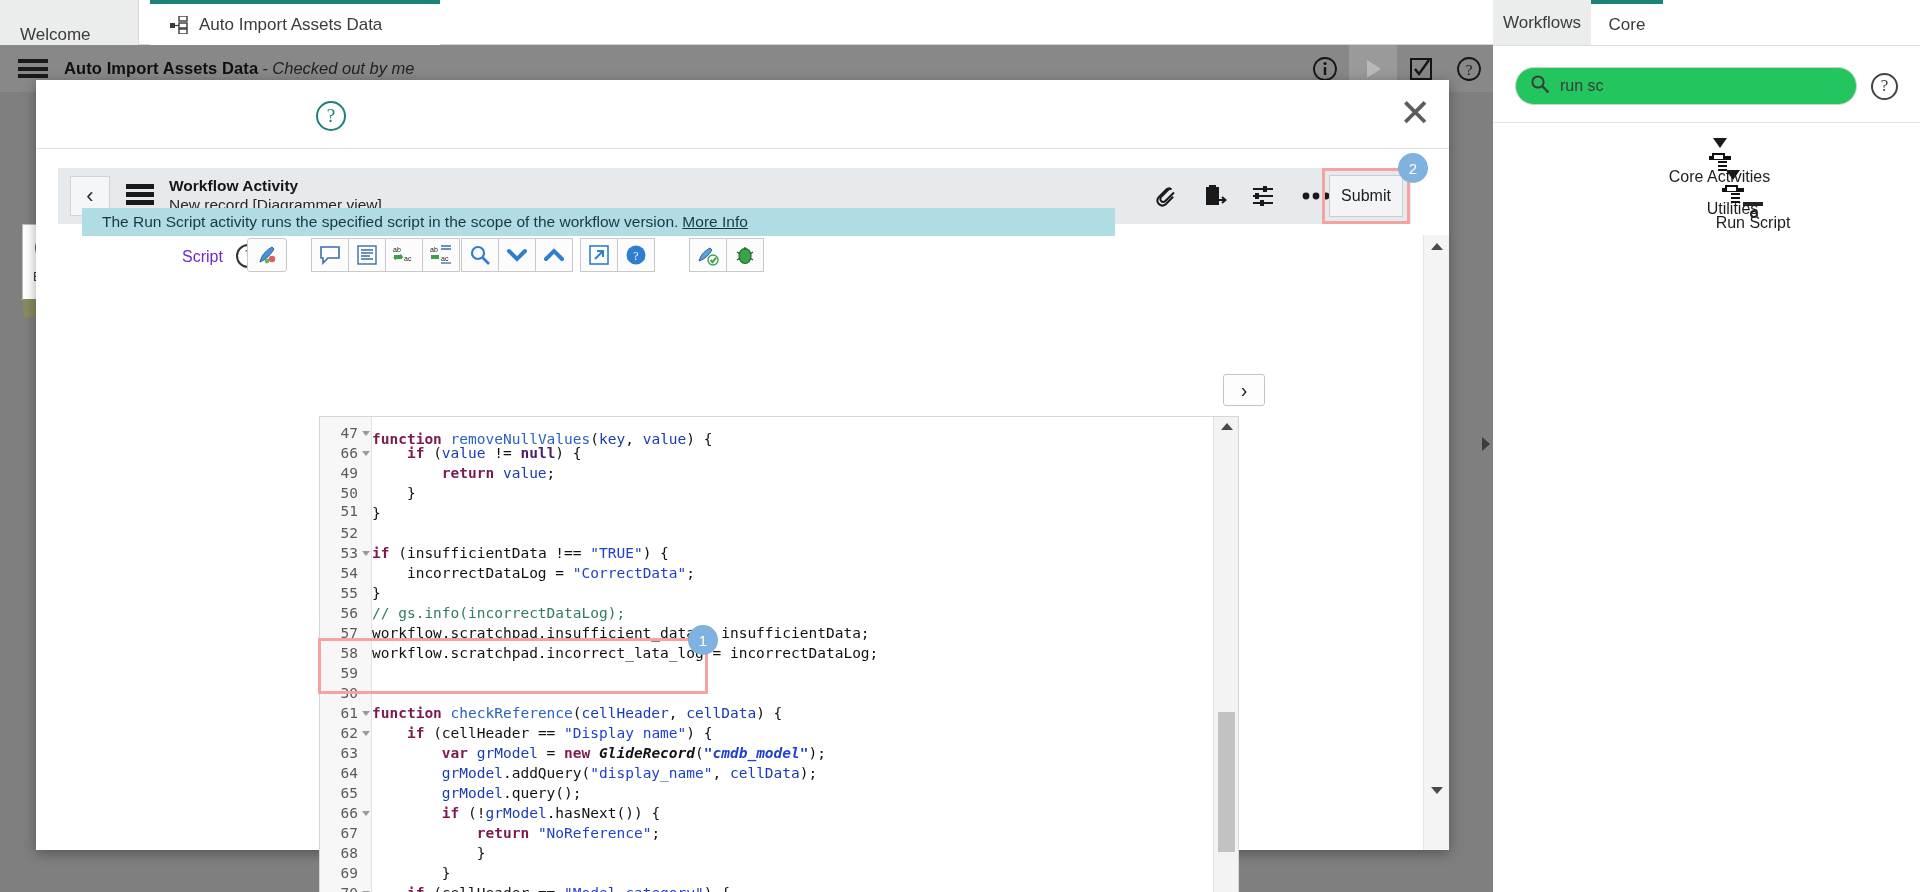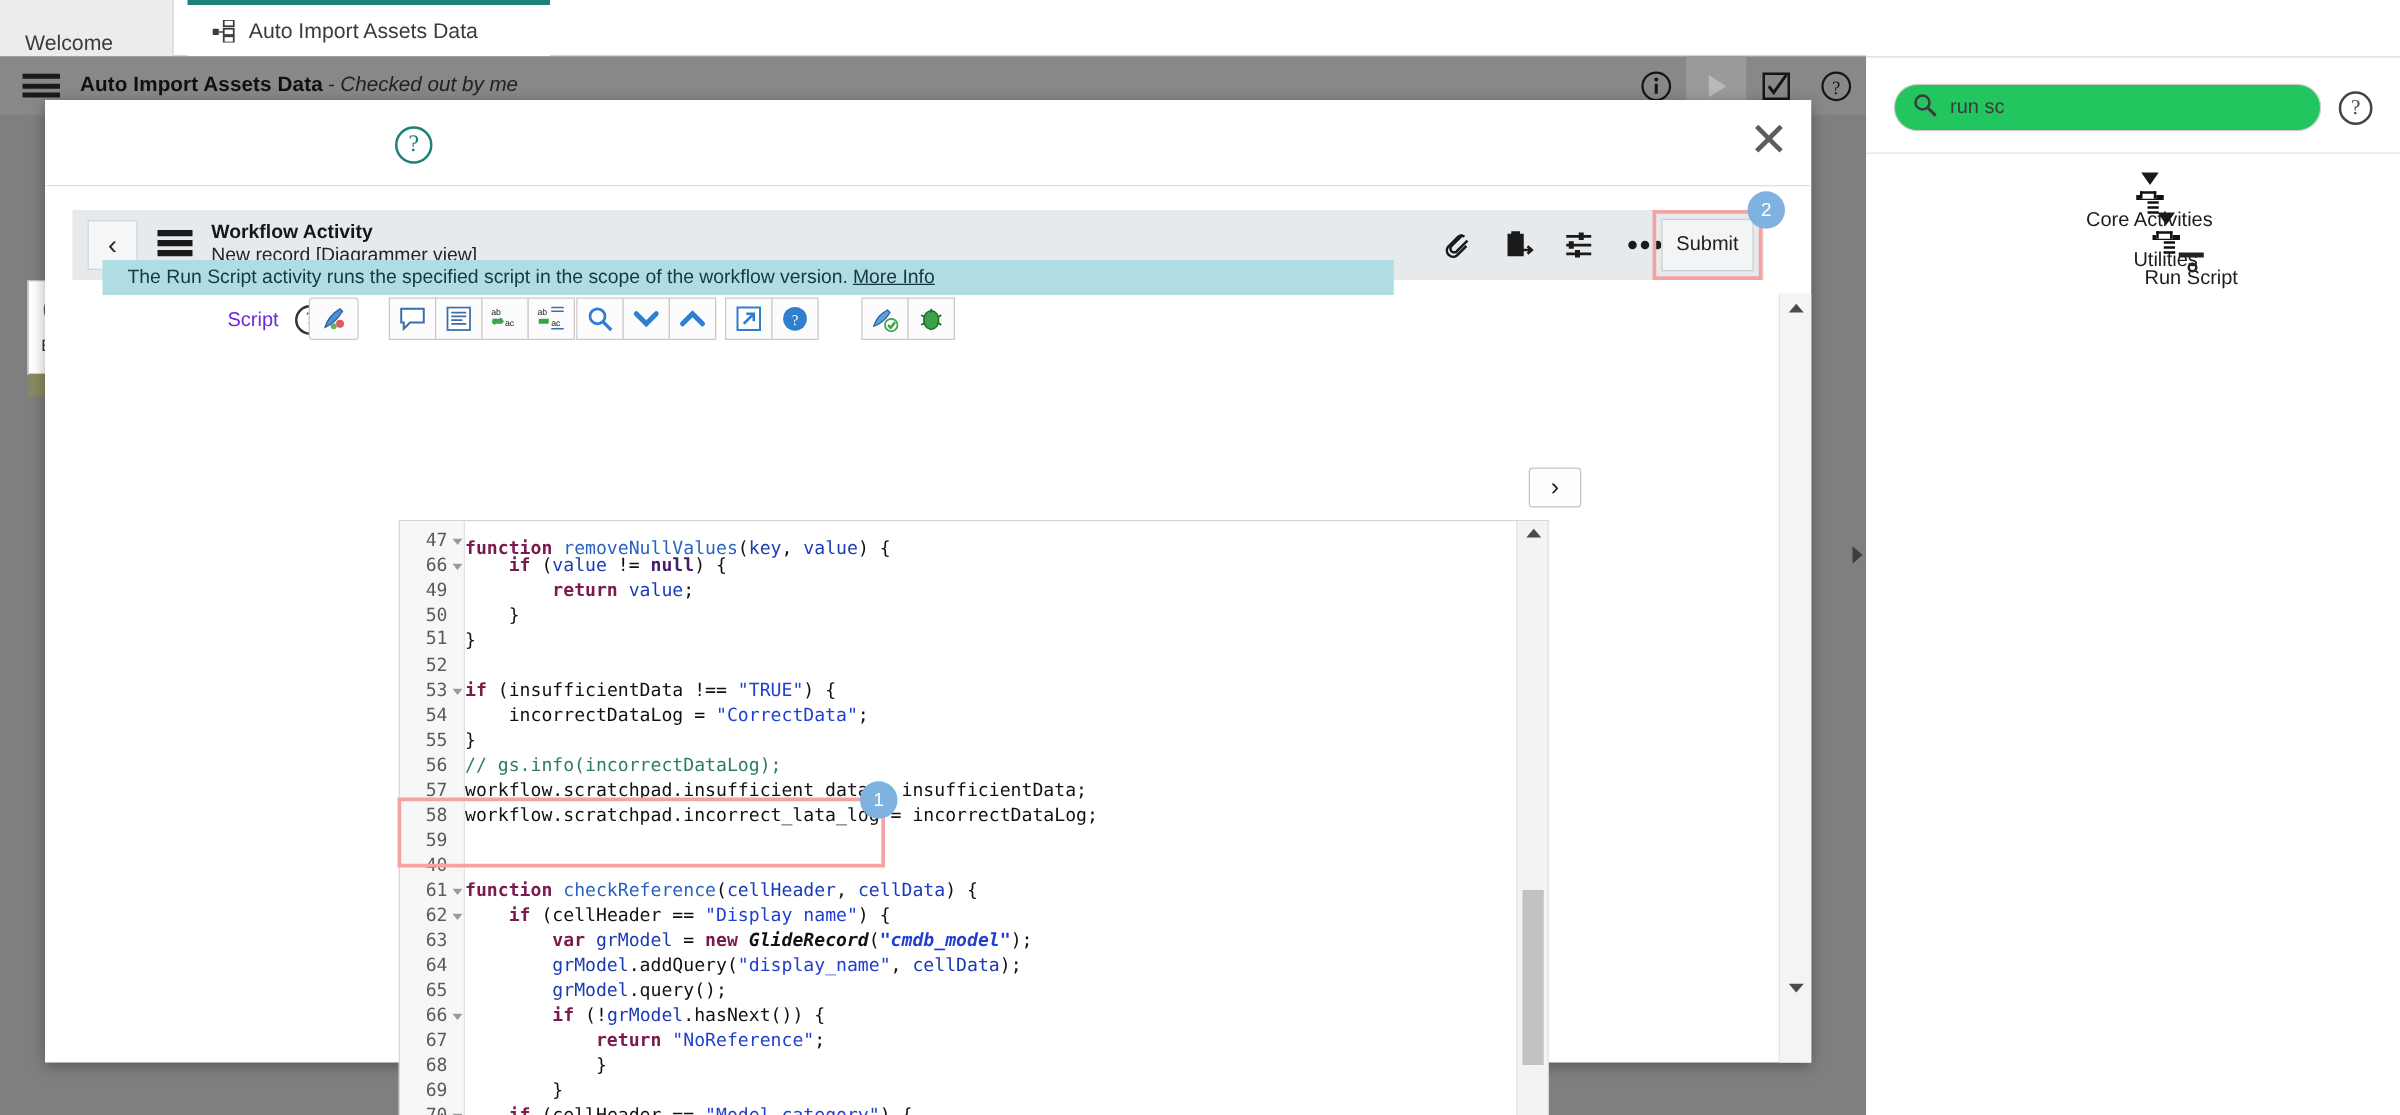--- a/index.html
+++ b/index.html
@@ -430,21 +430,21 @@
           <div class="ln" style="top: 84px;">51</div>
           <div class="ln" style="top: 106px;">52</div>
           <div class="ln" style="top: 126px;">53</div>
           <div class="fold" style="top: 134px;"></div>
           <div class="ln" style="top: 146px;">54</div>
           <div class="ln" style="top: 166px;">55</div>
           <div class="ln" style="top: 186px;">56</div>
           <div class="ln" style="top: 206px;">57</div>
           <div class="ln" style="top: 226px;">58</div>
           <div class="ln" style="top: 246px;">59</div>
-          <div class="ln" style="top: 266px;">40</div>
+          <div class="ln" style="top: 266px;">30</div>
           <div class="ln" style="top: 286px;">61</div>
           <div class="fold" style="top: 294px;"></div>
           <div class="ln" style="top: 306px;">62</div>
           <div class="fold" style="top: 314px;"></div>
           <div class="ln" style="top: 326px;">63</div>
           <div class="ln" style="top: 346px;">64</div>
           <div class="ln" style="top: 366px;">65</div>
           <div class="ln" style="top: 386px;">66</div>
           <div class="fold" style="top: 394px;"></div>
           <div class="ln" style="top: 406px;">67</div>
@@ -487,20 +487,28 @@
     <div class="code-hl"></div>
     <div class="badge" style="left:652px;top:545px;">1</div>
 
     <div class="modal-scroll">
       <div class="up"></div>
       <div class="down"></div>
     </div>
   </div>
 
   <div class="palette">
+    <div class="palette-tabs">
+      <div class="ptab inactive" style="left:0;width:98px;justify-content:center;">
+        <span>Workflows</span>
+      </div>
+      <div class="ptab active" style="left:98px;width:72px;justify-content:center;">
+        <span>Core</span>
+      </div>
+    </div>
     <div class="palette-sep"></div>
 
     <div class="search-row">
       <div class="search-box">
         <span>
           <svg width="20" height="20" viewBox="0 0 20 20">
               <circle cx="8" cy="8" r="5.6" fill="none" stroke="#3b3b3b" stroke-width="2"></circle>
               <path d="M12.2 12.2L18.5 18.5" stroke="#3b3b3b" stroke-width="2.4"></path>
             </svg>
         </span>

